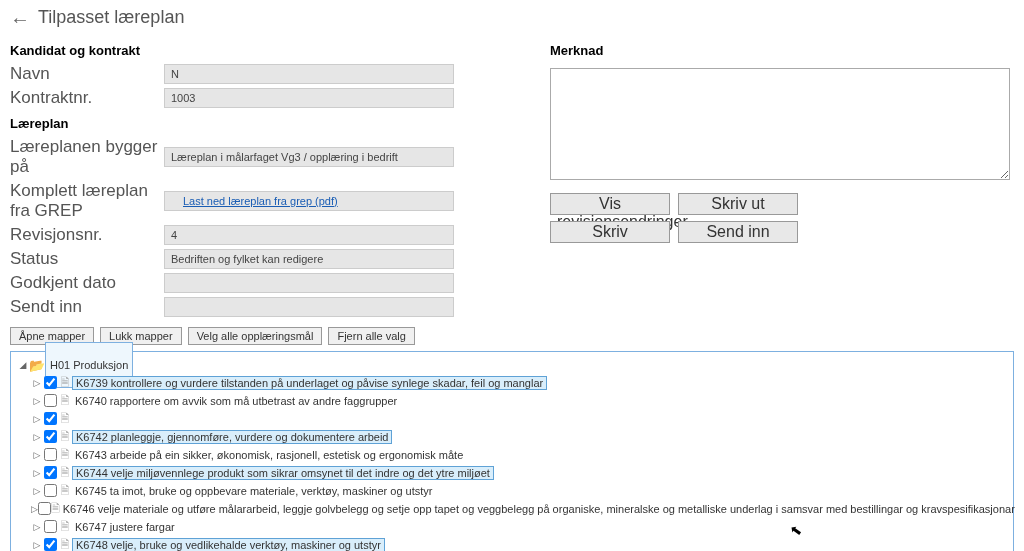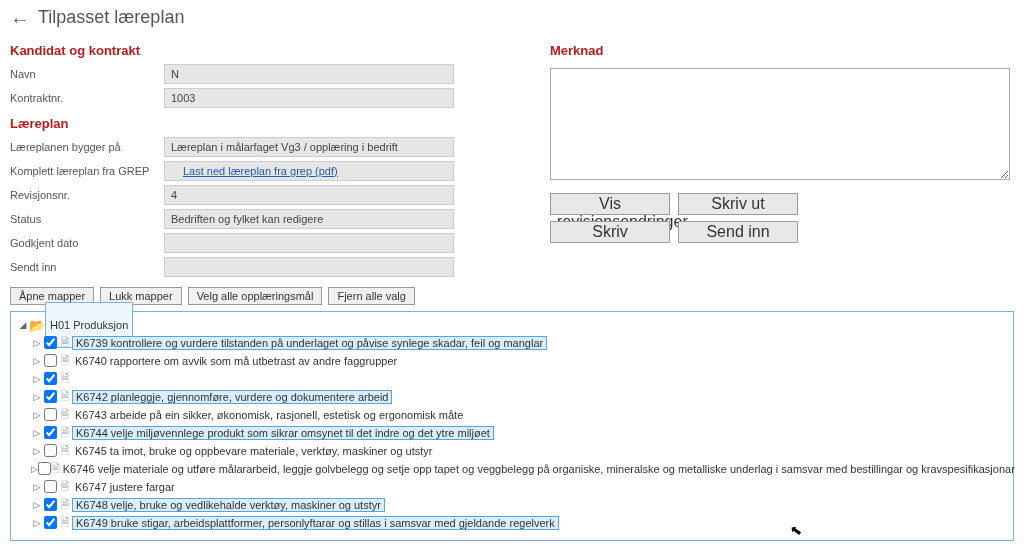--- a/index.html
+++ b/index.html
@@ -30,31 +30,31 @@
   }
   .cols {
     display: flex;
     padding: 0 10px;
   }
   .left-col { width: 520px; }
   .right-col { flex: 1; padding-left: 20px; }
   .section-title {
     font-size: 13px;
     font-weight: bold;
-    color: #b91c1c;
+    color: #000000;
     margin: 8px 0 6px;
   }
   .field-row {
     display: flex;
     align-items: center;
     margin-bottom: 4px;
   }
   .field-label {
     width: 154px;
-    font-size: 11px;
+    font-size: 17px;
     color: #555;
   }
   .field-value {
     background: #e6e6e6;
     border: 1px solid #ccc;
     height: 20px;
     line-height: 18px;
     padding: 0 6px;
     font-size: 11px;
     color: #444;

